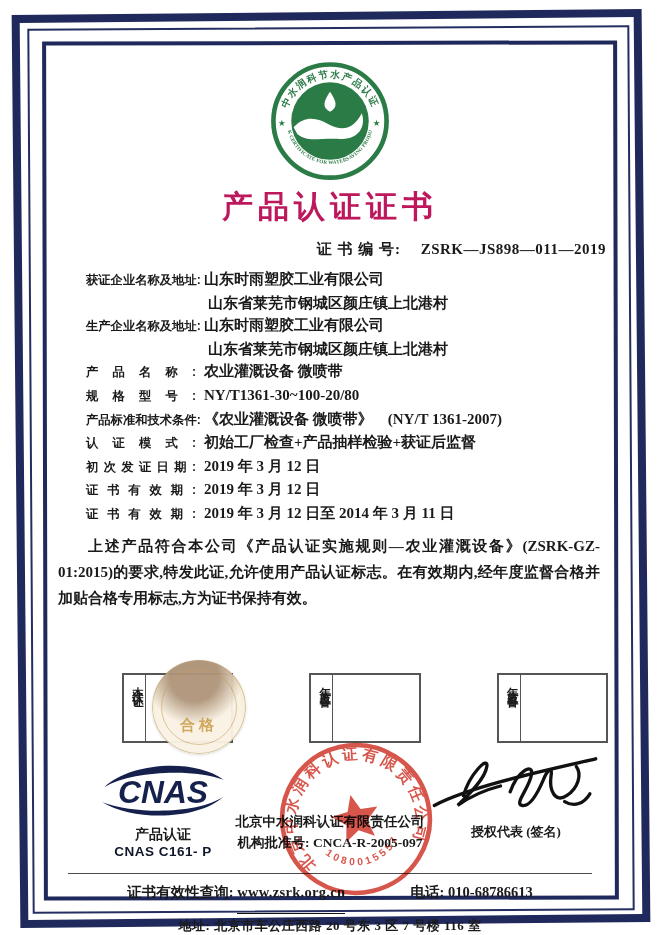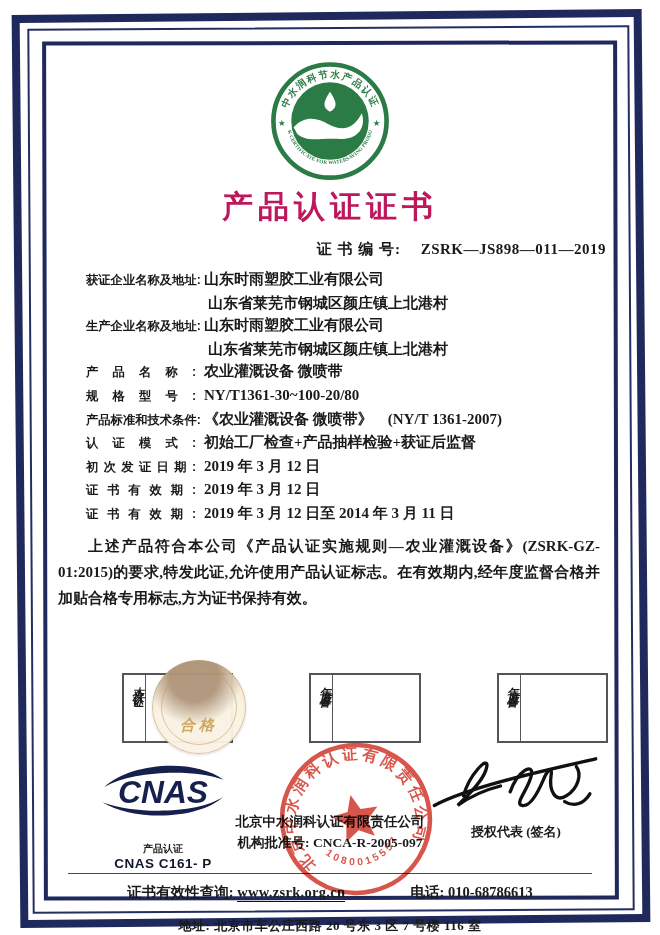--- a/index.html
+++ b/index.html
@@ -30,51 +30,51 @@
   .frow .flabel{display:inline-block;width:110px;font-size:12.3px;font-weight:bold;
         text-align:justify;text-align-last:justify;vertical-align:baseline;
         font-family:"Liberation Sans",sans-serif;}
   .frow .fvalue{font-size:15px;font-weight:bold;margin-left:4px;}
   .frow.cont .fvalue{margin-left:122px;}
 
   .statement{margin-top:7px;padding:0 8px 0 6px;font-size:15px;font-weight:600;
              line-height:26px;text-indent:2em;text-align:justify;}
 
   
-  .boxes{margin-top:62px;padding-left:70px;display:flex;gap:76px;font-style:italic;}
+  .boxes{margin-top:62px;padding-left:70px;display:flex;gap:76px;}
   .sbox{position:relative;width:110px;height:66px;border:2px solid #555;display:flex;}
   .sbox .vlabel{width:21px;border-right:1.5px solid #555;writing-mode:vertical-rl;
       text-orientation:upright;font-size:11.5px;font-weight:bold;letter-spacing:3px;
       padding-top:3px;text-align:left;font-family:"Liberation Sans",sans-serif;}
   .sticker{position:absolute;left:28px;top:-15px;width:94px;height:94px;border-radius:50%;
       background:
         radial-gradient(circle at 45% 18%, rgba(150,118,88,.75) 0 26%, rgba(150,118,88,0) 52%),
         radial-gradient(circle at 50% 60%, #faf3e4 0 55%, #ecd9b4 100%);
       box-shadow:0 0 0 1px rgba(190,160,110,.6) inset, 0 1px 3px rgba(0,0,0,.15);
       opacity:.96;}
   .sticker .ring{position:absolute;inset:9px;border:1px solid rgba(195,150,80,.55);border-radius:50%;}
   .sticker .stxt{position:absolute;left:0;right:0;top:56px;text-align:center;color:#c8973f;
       font-size:15px;font-weight:bold;letter-spacing:4px;opacity:.85;}
 
   
   .bottom{position:relative;margin-top:16px;height:104px;}
   .cnas{position:absolute;left:36px;top:2px;width:150px;text-align:center;}
-  .cnas .c1{font-size:10px;font-weight:bold;margin-top:17px;font-family:Liberation Mono, monospace;}
+  .cnas .c1{font-size:14px;font-weight:bold;margin-top:1px;font-family:Liberation Mono, monospace;}
   .cnas .c2{font-size:13.5px;font-weight:bold;letter-spacing:.5px;
             font-family:"Liberation Sans",sans-serif;color:#0f172a;}
   .issuer{position:absolute;left:50%;transform:translateX(-50%);top:52px;text-align:center;
           font-size:13.5px;font-weight:bold;line-height:21px;white-space:nowrap;}
   .redstamp{position:absolute;left:222px;top:-22px;width:164px;height:164px;
             mix-blend-mode:multiply;opacity:.86;transform:rotate(-13deg);z-index:5;pointer-events:none;}
   .sig{position:absolute;right:2px;top:-8px;width:180px;text-align:center;}
   .sig .slabel{font-size:13px;font-weight:bold;margin-top:-2px;}
 
   .rule{margin:10px auto 0;width:524px;border-top:1.6px solid #4a4a4a;}
   .query{margin-top:9px;text-align:center;font-size:14.5px;font-weight:bold;white-space:nowrap;}
-  .query .site{border-bottom:1.6px solid #111;padding-bottom:1px;letter-spacing:.3px;}
+  .query .site{border-bottom:1.6px solid #111;padding-bottom:13px;letter-spacing:.3px;}
   .query .gap{display:inline-block;width:58px;}
   .addr{margin-top:15px;text-align:center;font-size:13px;font-weight:bold;letter-spacing:.5px;}
 </style>
 </head>
 <body>
 
 <div class="page">
   <div class="frame frame-a"></div>
   <div class="frame frame-b"></div>
   <div class="frame frame-c"></div>

